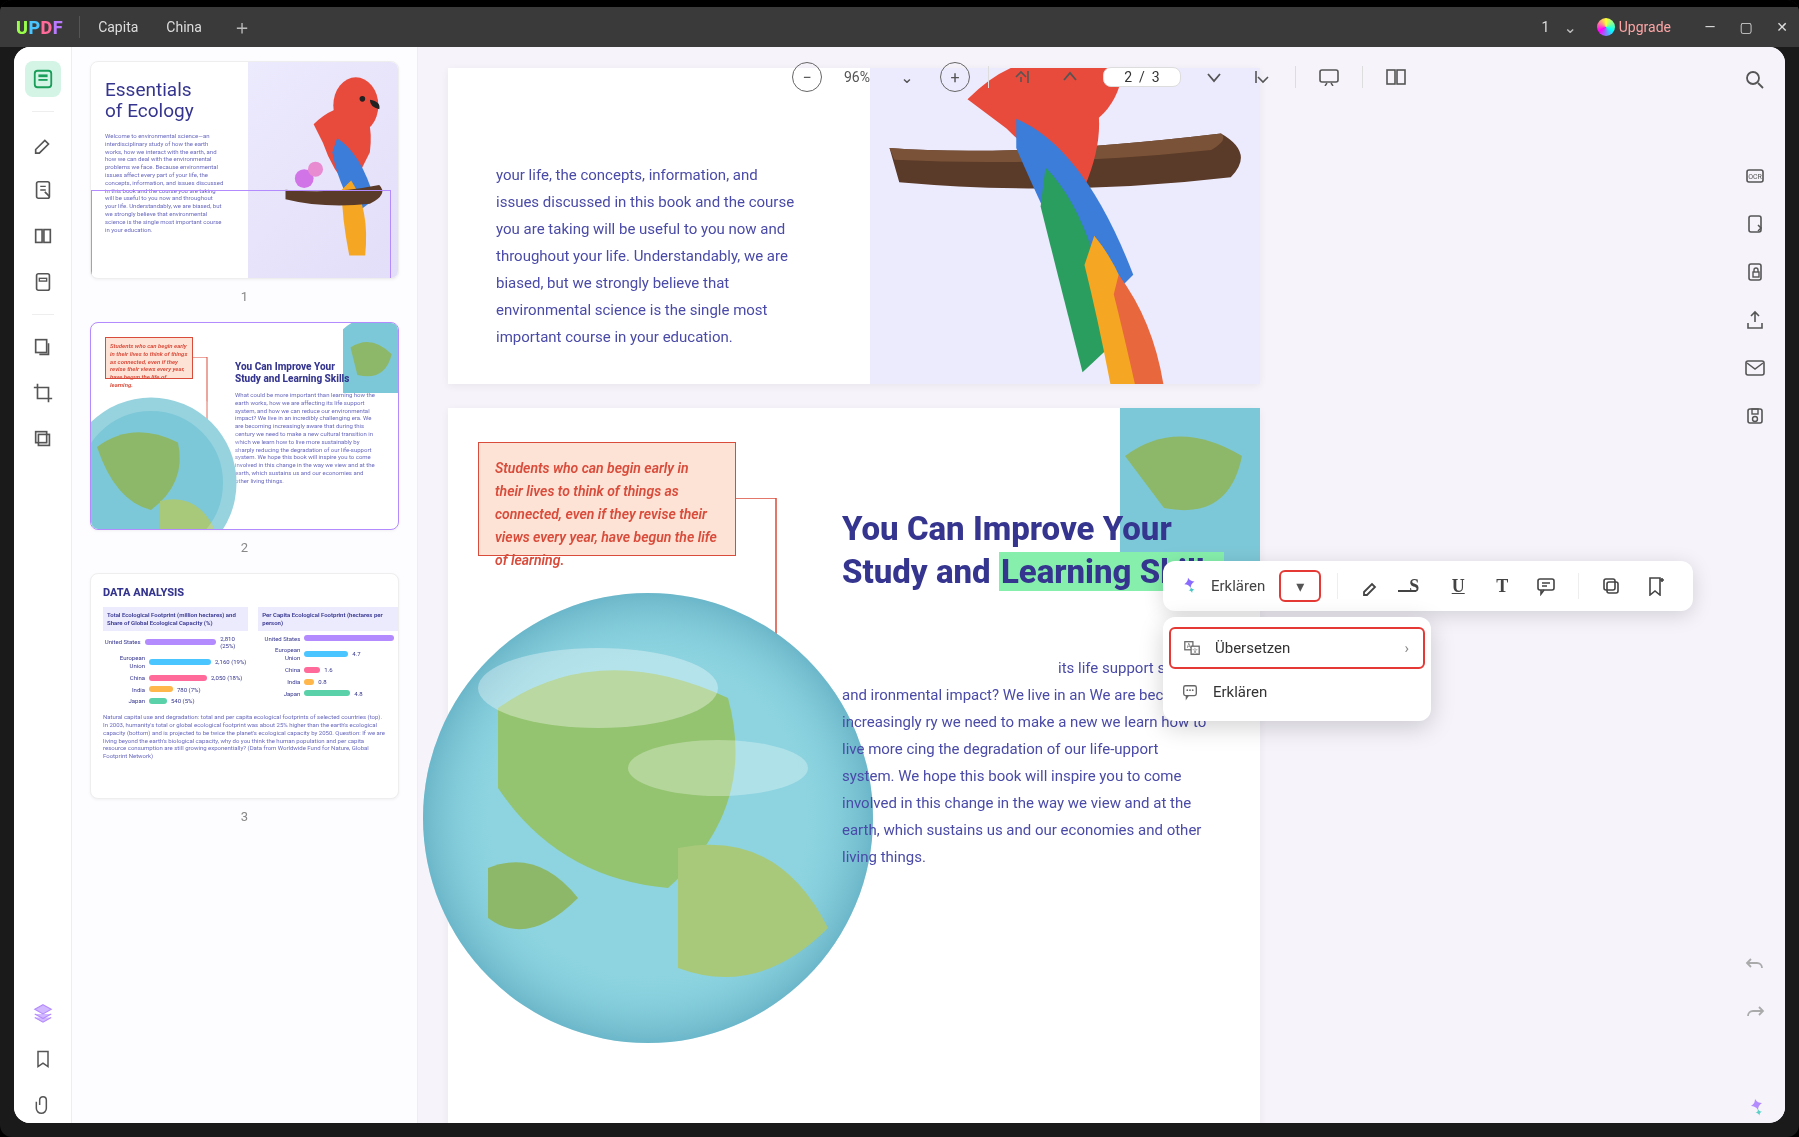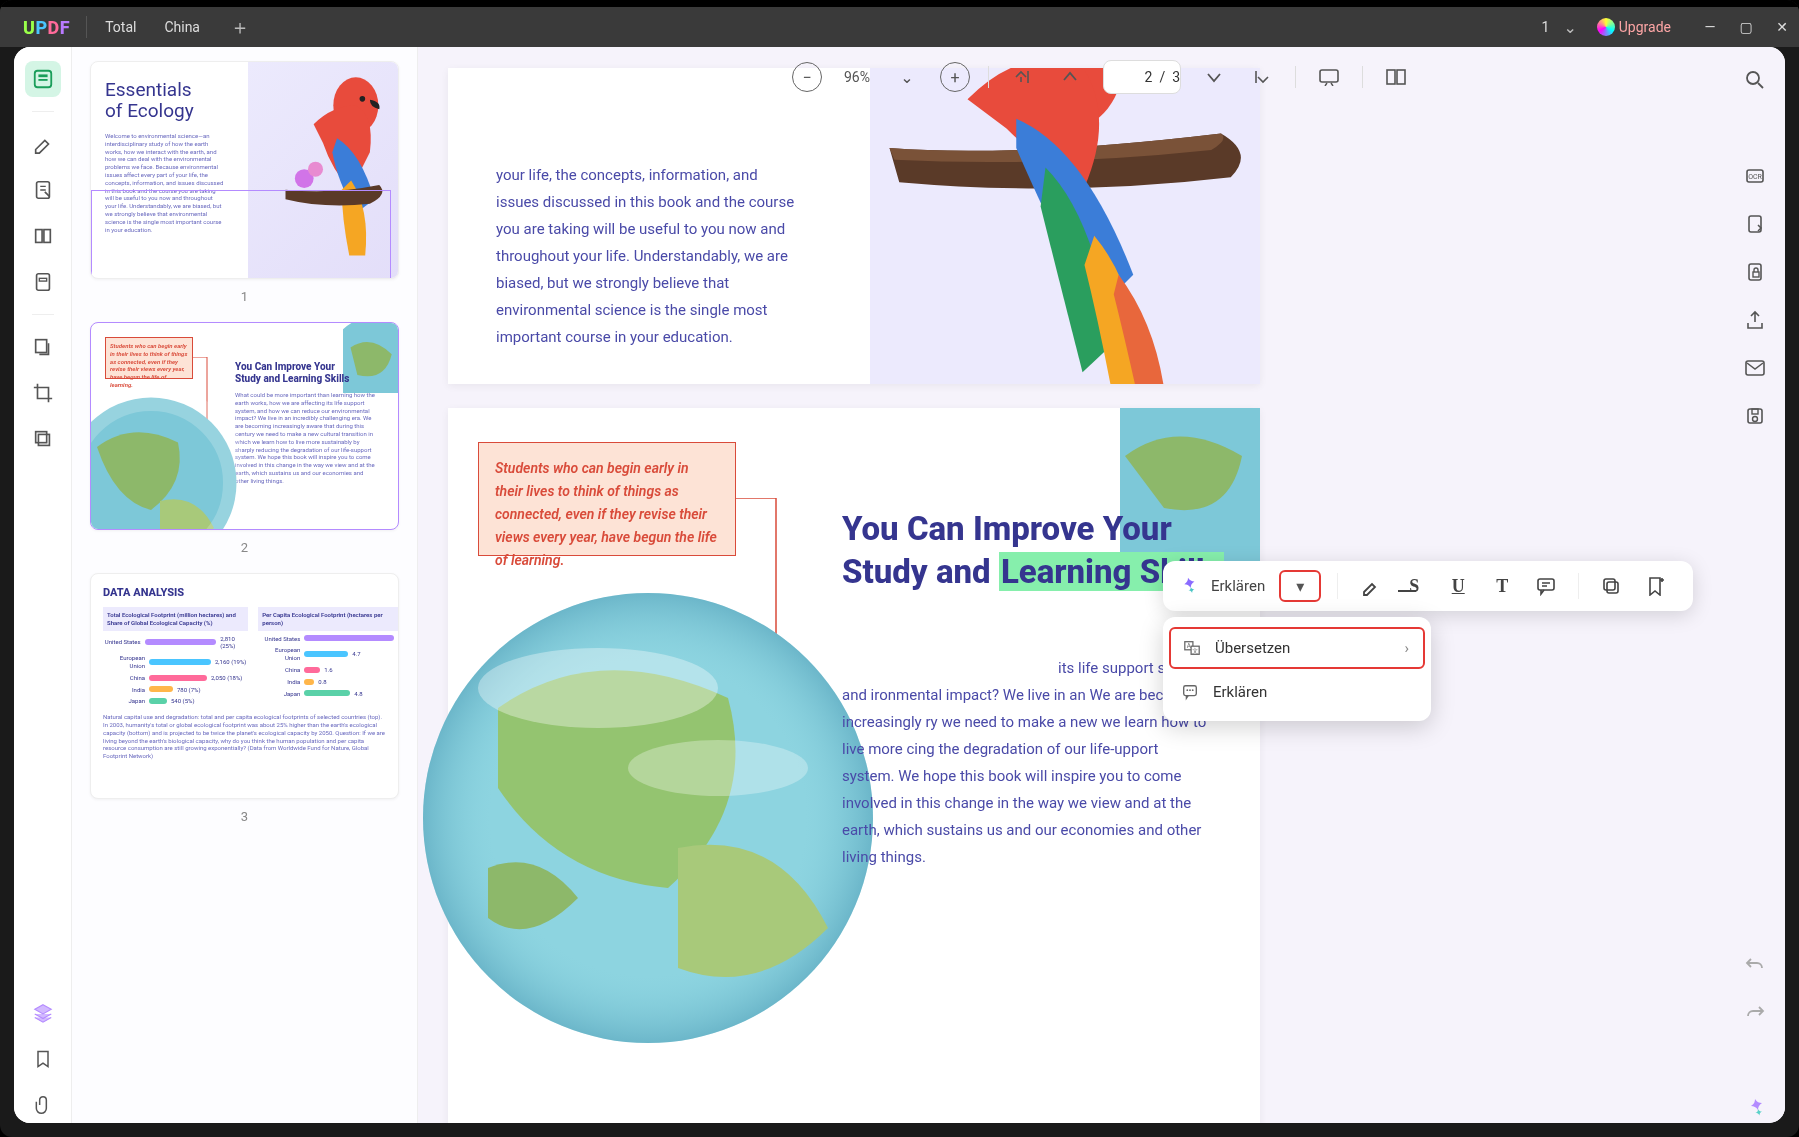--- a/index.html
+++ b/index.html
@@ -1,19 +1,19 @@
 <!DOCTYPE html>
 <html><head>
 <meta charset="utf-8">
 <style>
 * { margin: 0; padding: 0; box-sizing: border-box; font-family: -apple-system, BlinkMacSystemFont, "Segoe UI", Roboto, sans-serif; }
 html, body { width: 1799px; height: 1137px; overflow: hidden; background: #000; }
 .window { width: 1799px; height: 1137px; background: #1a1a1a; border-radius: 12px; overflow: hidden; position: relative; }
 .black-tab-strip { height: 7px; background: #000; }
-.tab-strip { display: flex; align-items: center; height: 40px; background: #3a3a3a; padding: 0 11px; position: relative; }
+.tab-strip { display: flex; align-items: center; height: 40px; background: #3a3a3a; padding: 0 4px; position: relative; }
 .tab-strip .logo { font-weight: 800; font-size: 18px; letter-spacing: 0.5px; padding: 0 12px; }
 .tab-strip .logo .u { color: #9aff4a; }
 .tab-strip .logo .p { color: #4ac5ff; }
 .tab-strip .logo .d { color: #ff6a9a; }
 .tab-strip .logo .f { color: #b97aff; }
 .tab-strip .sep { width: 1px; height: 22px; background: #555; margin: 0 4px; }
 .top-menu { color: #ddd; font-size: 14px; padding: 8px 14px; cursor: pointer; }
 .doc-tab { display: flex; align-items: center; height: 40px; background: #4a4a4a; padding: 0 20px 0 16px; border-radius: 8px 8px 0 0; margin-left: 8px; color: #eee; font-size: 14px; gap: 10px; }
 .doc-tab .tab-icon { width: 16px; height: 16px; border: 1.5px solid #aaa; border-radius: 50%; position: relative; }
 .doc-tab .tab-icon::after { content:""; position:absolute; left:6px; top:2px; width:6px; height:1.5px; background:#aaa; transform: rotate(45deg); }
@@ -40,21 +40,21 @@
 .thumb3 { height: 226px; }
 .thumb .hlbox { border: 1.5px solid #b48bff; position: absolute; }
 
 .tiny { font-size: 6px; line-height: 1.3; color: #6a6abf; }
 
 .page-area { flex: 1; position: relative; background: #f6f3fb; overflow: hidden; }
 .top-toolbar { position: absolute; top: 6px; left: 0; right: 0; height: 48px; display: flex; align-items: center; justify-content: center; gap: 18px; z-index: 5; }
 .tb-btn { width: 30px; height: 30px; display: flex; align-items: center; justify-content: center; color: #555; cursor: pointer; }
 .tb-btn.circle { border: 1.5px solid #666; border-radius: 50%; }
 .zoom-val { color: #555; font-size: 14px; margin: 0 4px; }
-.page-input { width: 78px; height: 34px; border: 1px solid #ddd; border-radius: 8px; text-align: right; font-size: 14px; color: #333; background: #fff; }
+.page-input { width: 78px; height: 20px; border: 1px solid #ddd; border-radius: 8px; text-align: center; font-size: 14px; color: #333; background: #fff; }
 .tb-sep { width: 1px; height: 22px; background: #ddd; }
 
 .right-rail { position: absolute; right: 0; top: 0; bottom: 0; width: 60px; display: flex; flex-direction: column; align-items: center; padding-top: 18px; gap: 18px; z-index: 4; }
 .right-rail .tool { width: 30px; height: 30px; display: flex; align-items: center; justify-content: center; color: #555; cursor: pointer; }
 .right-rail .spacer { flex: 1; }
 
 .page { position: absolute; left: 30px; width: 812px; background: #fff; box-shadow: 0 2px 8px rgba(0,0,0,0.06); margin-top: 21px; }
 .page.p1 { top: 0; height: 316px; width: 812px; }
 .page.p2 { top: 340px; height: 750px; }
 
@@ -86,21 +86,21 @@
 svg { display: block; }
 </style>
 </head>
 <body>
 
 <div class="window">
   <div class="black-tab-strip"></div>
   <div class="tab-strip">
     <div class="logo"><span class="u">U</span><span class="p">P</span><span class="d">D</span><span class="f">F</span></div>
     <div class="sep"></div>
-    <div class="top-menu">Total</div>
+    <div class="top-menu">Capita</div>
     <div class="top-menu">China</div>
     <div class="add-tab">＋</div>
     <div class="tab-strip-right">
       <span class="count">1</span>
       <span style="color:#bbb">⌄</span>
       <div class="upgrade">
         <span class="upg-icon"></span>
         <span>Upgrade</span>
       </div>
       <div class="win-btns">

